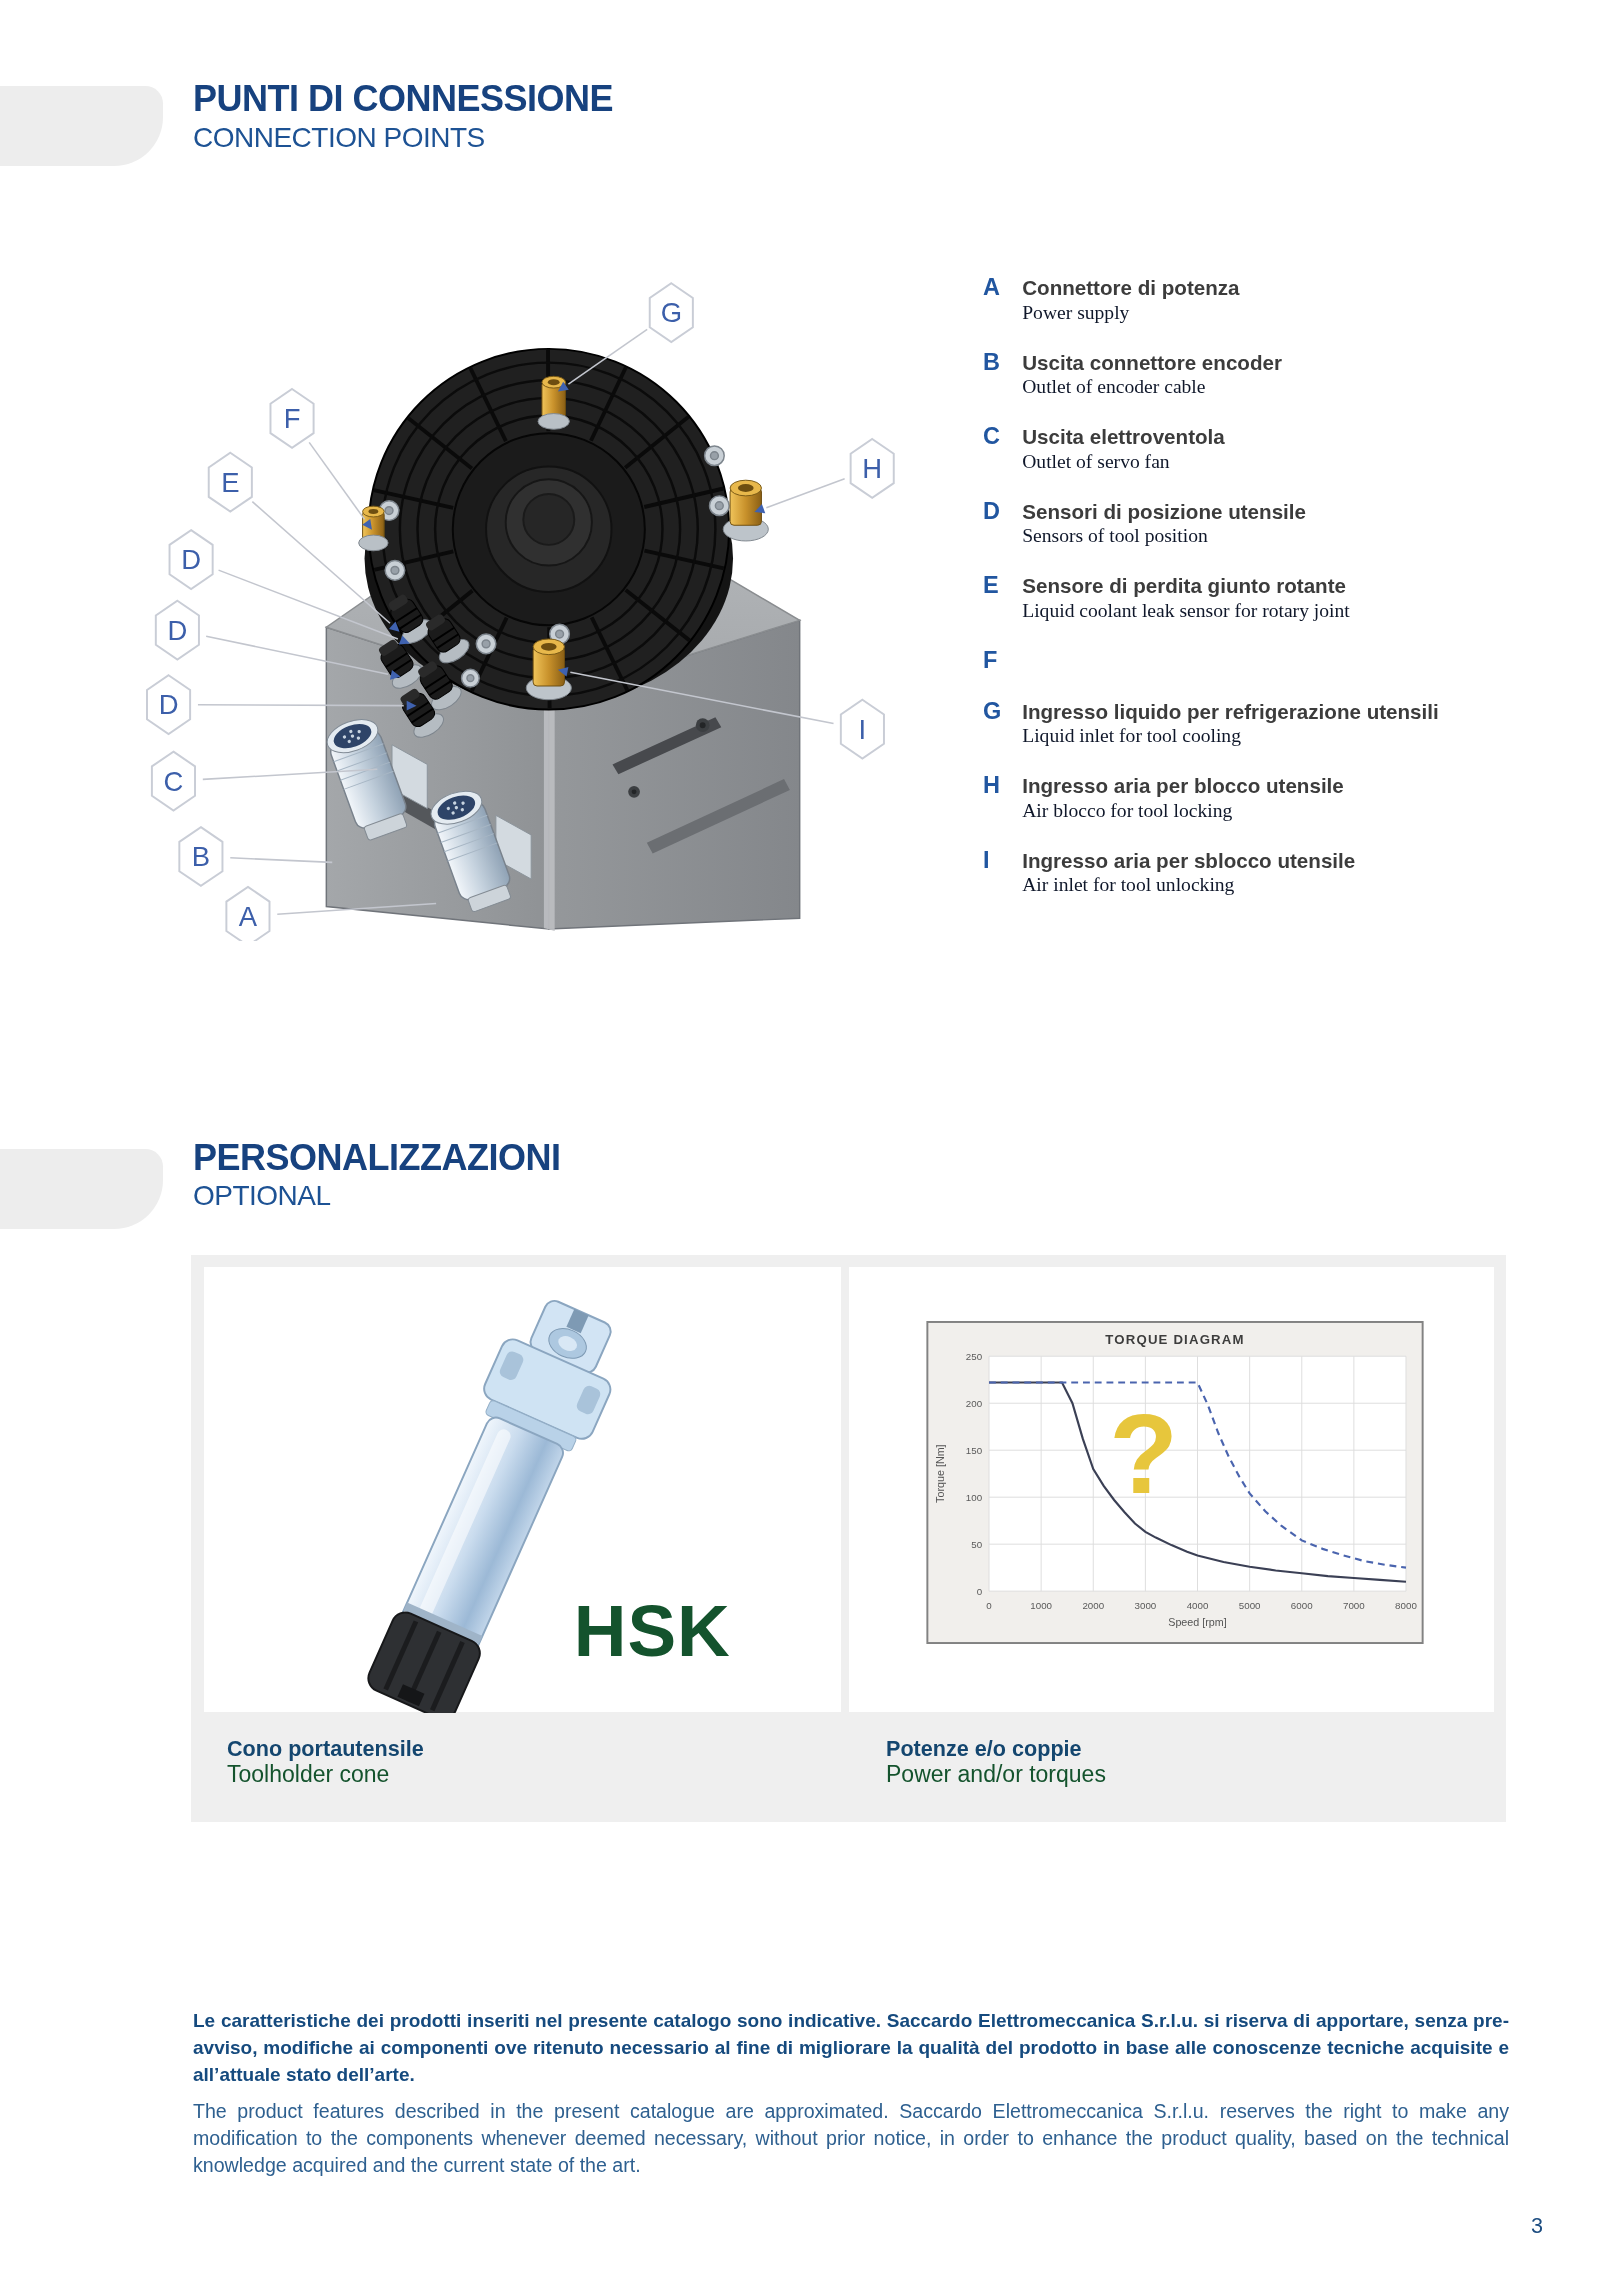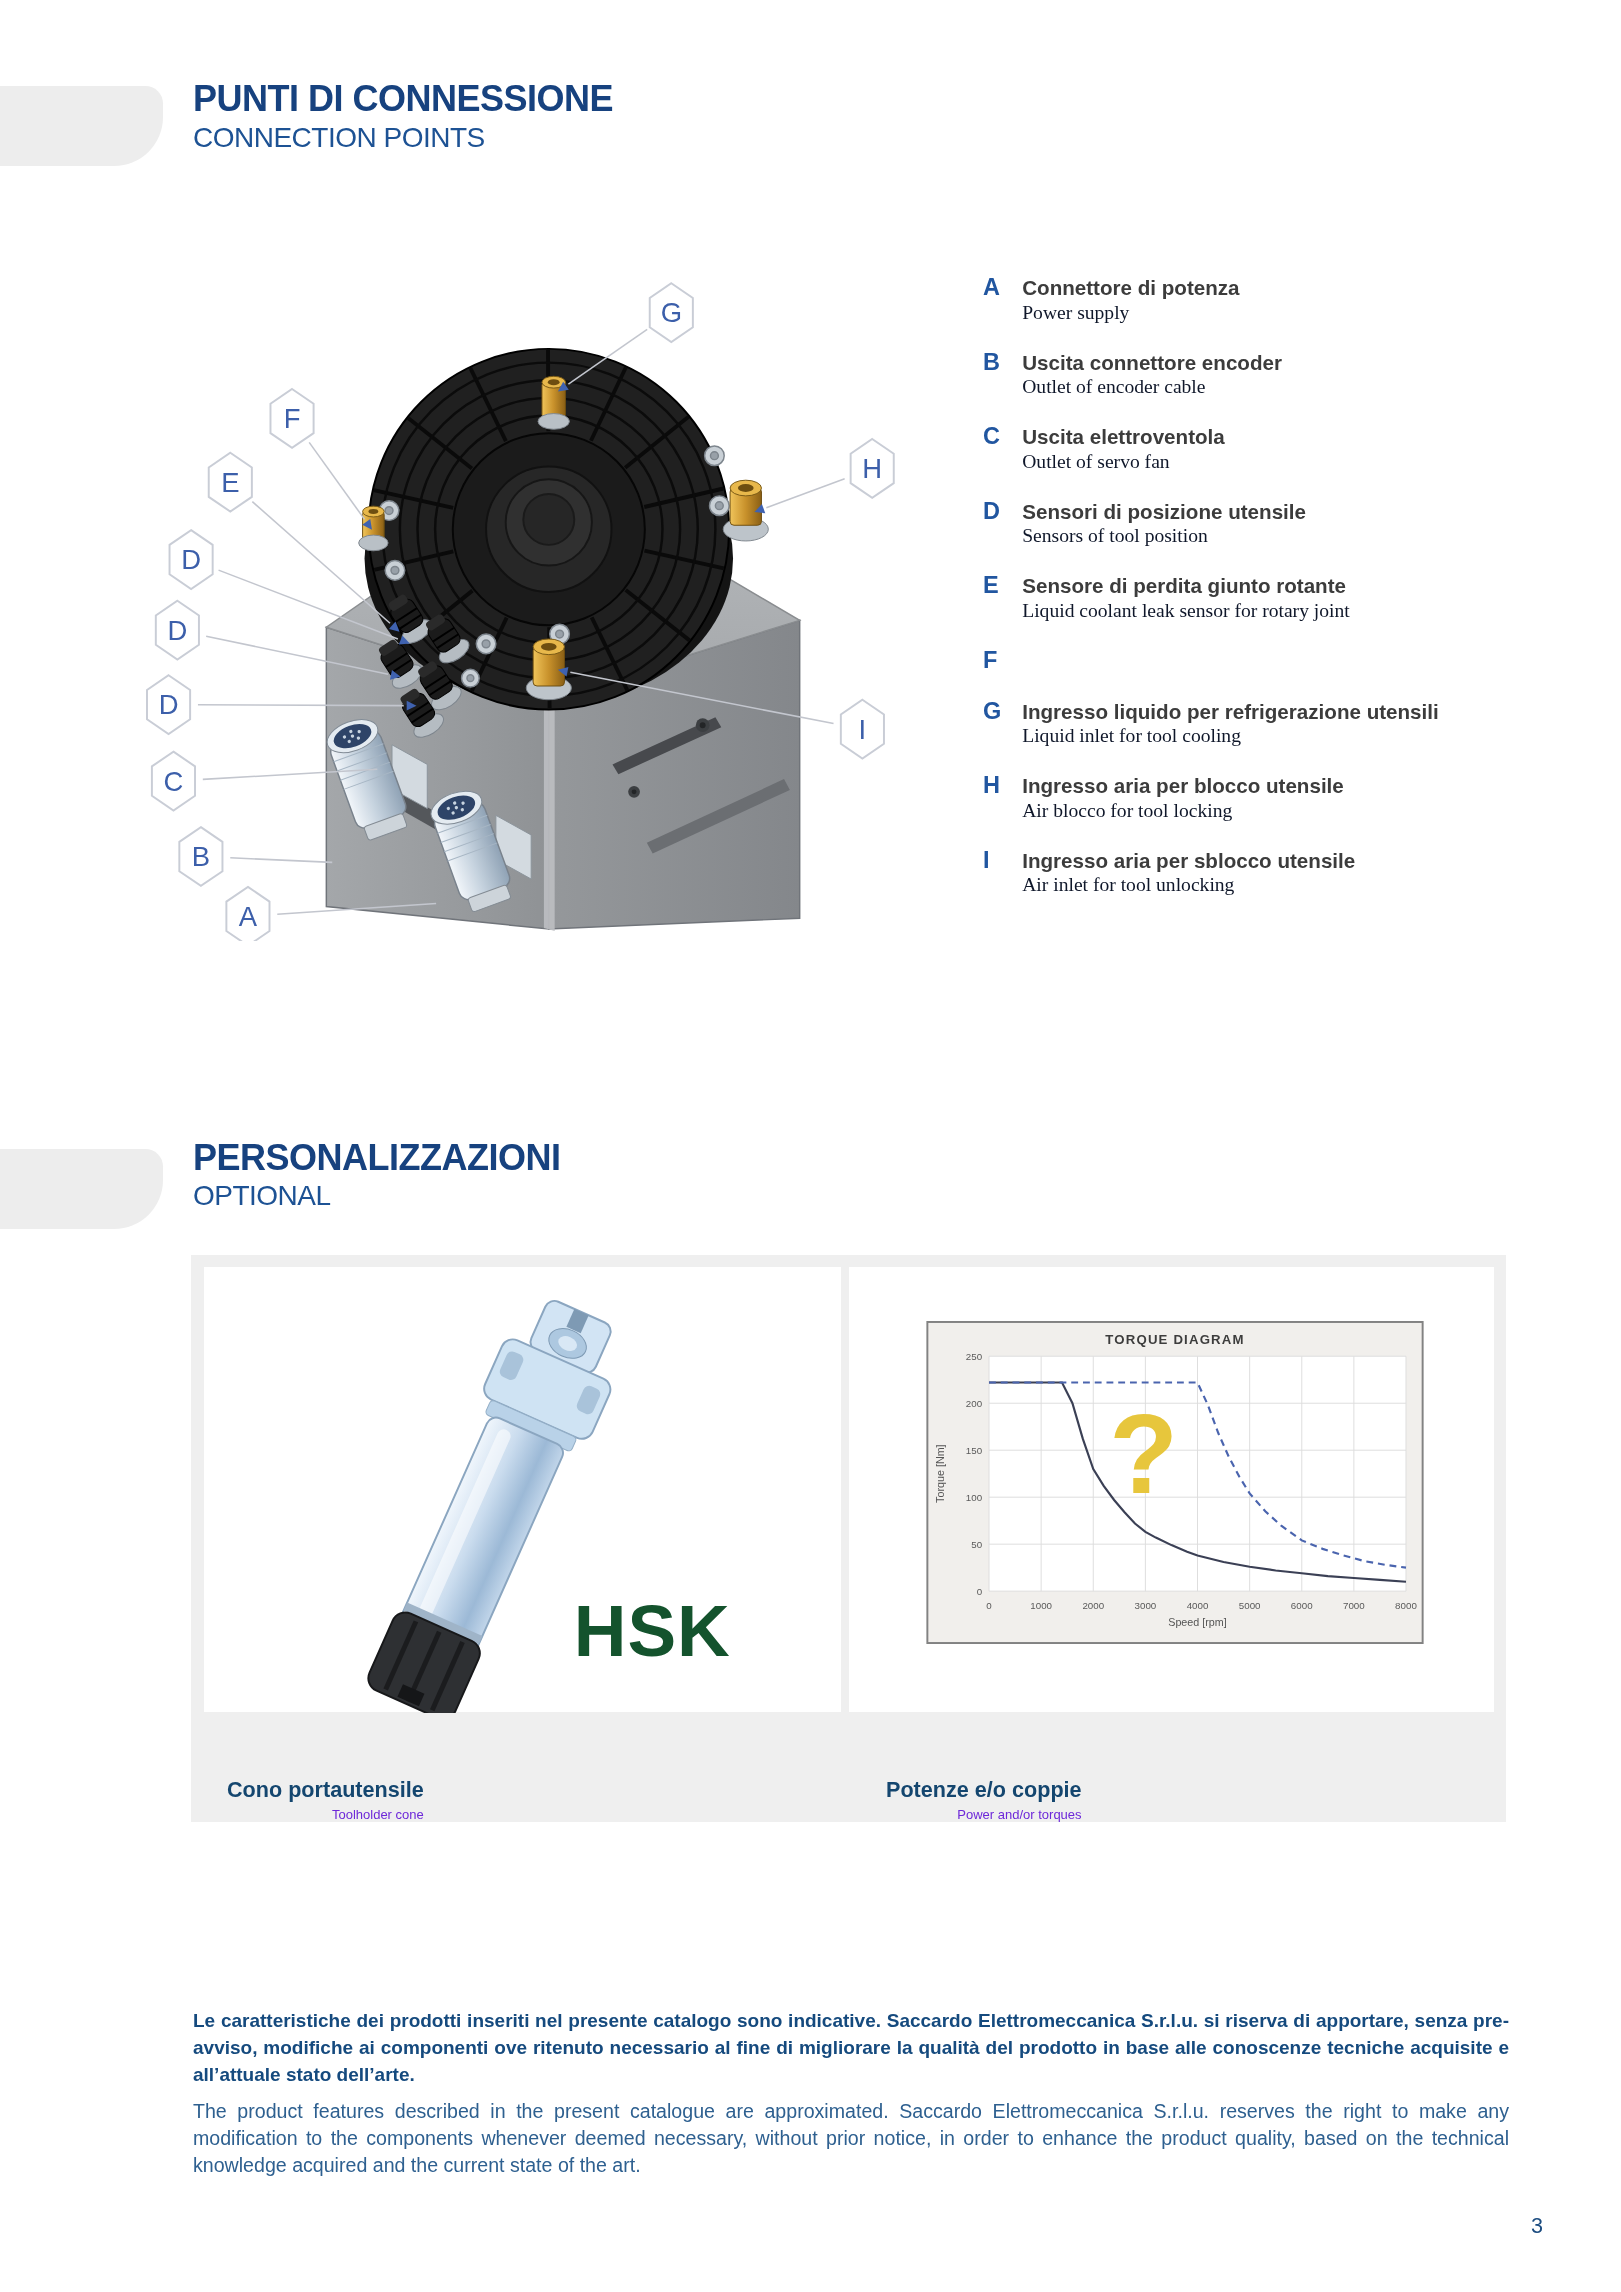--- a/index.html
+++ b/index.html
@@ -27,22 +27,22 @@
   .leg-en{font-size:19.6px;color:#0f172a;line-height:23.5px;white-space:nowrap;font-family:Liberation Serif, serif;}
 
   #optional-box{position:absolute;left:191px;top:1255px;width:1315px;height:567px;background:#efefef;}
   .opt-panel{position:absolute;top:11.8px;height:445px;background:#ffffff;}
   #panel-hsk{left:12.7px;width:637px;}
   #panel-torque{left:658px;width:645px;}
   #hsk-text{position:absolute;left:370px;top:322px;font-size:73px;font-weight:bold;color:#14532d;letter-spacing:1px;}
   #torque-chart{position:absolute;left:77px;top:54px;}
 
   .caption{position:absolute;}
-  .cap-it{font-size:21.6px;font-weight:bold;color:#14466f;line-height:27.4px;margin-top:41px;}
-  .cap-en{font-size:13px;color:#6d28d9;line-height:24.5px;text-align:right;}
+  .cap-it{font-size:21.6px;font-weight:bold;color:#14466f;line-height:27.4px;}
+  .cap-en{font-size:23px;color:#14532d;line-height:24.5px;}
   #caption-left{left:227px;top:1735px;}
   #caption-right{left:886px;top:1735px;}
 
   .foot{position:absolute;left:193px;width:1316px;text-align:justify;}
   #foot-it{top:2007px;font-size:19px;font-weight:bold;color:#154a7e;line-height:27px;}
   #foot-en{top:2098px;font-size:19.6px;font-weight:normal;color:#2e6090;line-height:27px;}
   #page-number{position:absolute;left:1531px;top:2213px;font-size:21.6px;color:#1c4c80;}
 </style>
 </head>
 <body>

